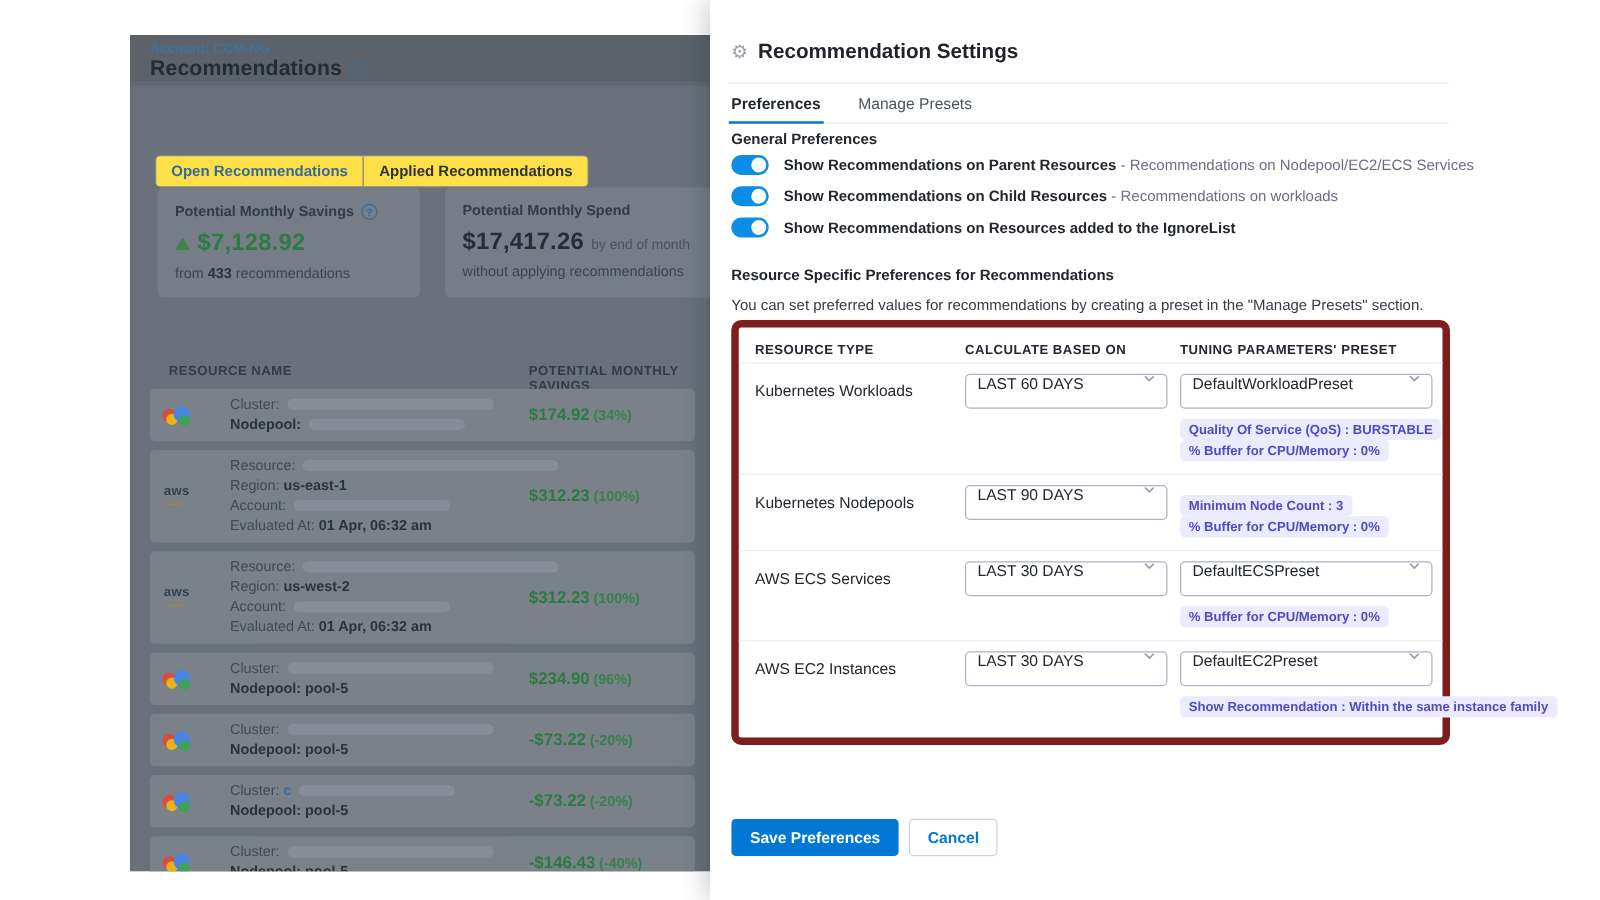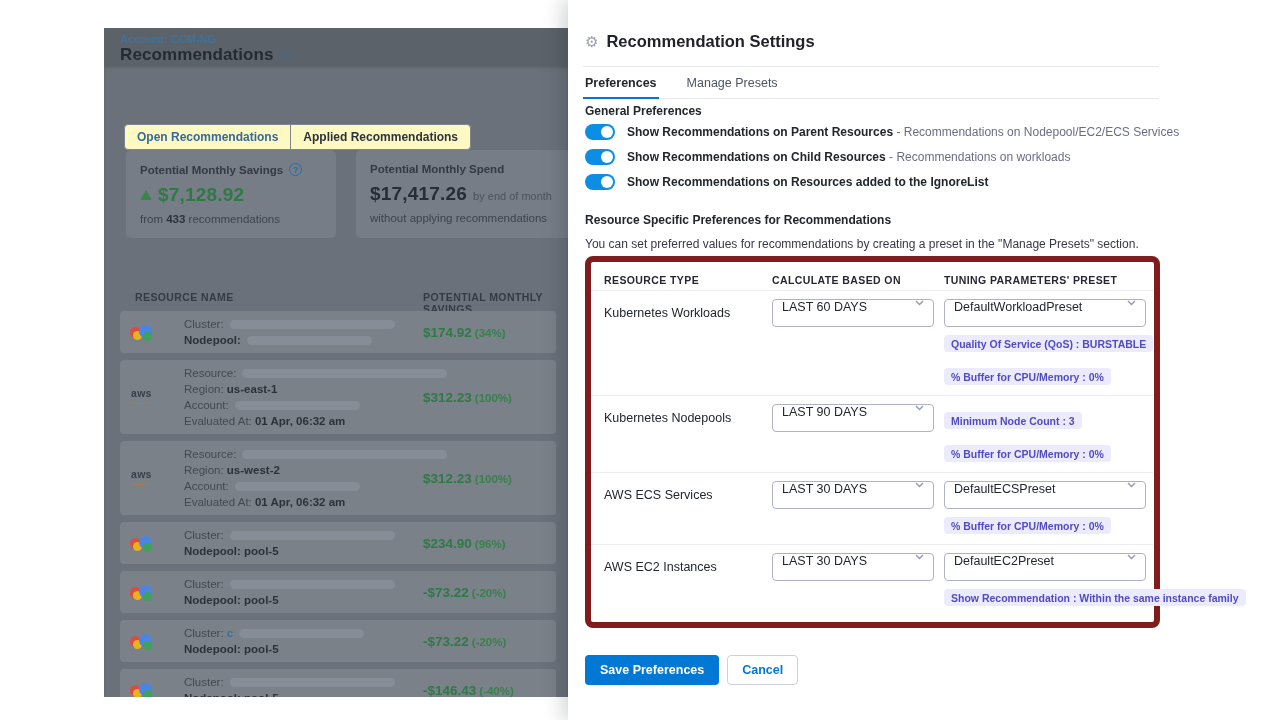--- a/index.html
+++ b/index.html
@@ -10,21 +10,21 @@
   .lp{position:absolute;left:104px;top:28px;width:464px;height:669px;overflow:hidden;background:#6a717a;}
   .lp-head{position:absolute;left:0;top:0;width:100%;height:38px;background:#5b626a;}
   .lp-crumb{position:absolute;left:16px;top:5px;font-size:11px;color:#417199;font-weight:600;}
   .lp-title-row{position:absolute;left:16px;top:17px;display:flex;align-items:center;gap:6px;}
   .lp-title{font-size:17px;font-weight:700;color:#242b33;letter-spacing:.1px;}
   .ic-circle{display:inline-flex;align-items:center;justify-content:center;width:13px;height:13px;
     border-radius:50%;border:1.2px solid #3f6e99;color:#3f6e99;font-size:8.5px;font-weight:700;}
   .lp-body{position:absolute;left:0;top:38px;right:0;bottom:0;background:#6a717a;box-shadow:inset 0 2px 3px rgba(0,0,0,.12);}
 
   .seg{position:absolute;left:20px;top:58px;display:flex;border:1px solid #7e858e;border-radius:4px;
-    background:#fef9c3;overflow:hidden;}
+    background:#fde047;overflow:hidden;}
   .seg-item{padding:5px 12px;font-size:12px;font-weight:600;color:#2c333b;cursor:pointer;}
   .seg-item.active{color:#36699c;}
   .seg-item + .seg-item{border-left:1px solid #7e858e;}
 
   .card{position:absolute;background:#767d86;border-radius:5px;height:88px;top:84px;padding:13px 14px;}
   .card-1{left:22px;width:210px;}
   .card-2{left:252px;width:260px;}
   .card-lbl{font-size:11.5px;font-weight:700;color:#333a43;display:flex;align-items:center;gap:6px;}
   .card-val-row{margin-top:8px;display:flex;align-items:baseline;gap:6px;}
   .tri-up{width:0;height:0;border-left:6px solid transparent;border-right:6px solid transparent;
@@ -90,21 +90,21 @@
   .pgrid{display:grid;grid-template-columns:168px 172px auto;align-items:start;padding:8px 0 10px 13px;}
   .pgrid.head{padding:8px 0 4px 13px;}
   .pgrid + .pgrid{border-top:1px solid #ededf3;}
   .pth{font-size:10.5px;font-weight:700;letter-spacing:.4px;color:#272733;}
   .ptype{font-size:12.5px;color:#22272d;padding-top:7px;}
   .select{height:28px;border:1px solid #b0b1c4;border-radius:4px;background:#fff;display:flex;
     align-items:flex-start;justify-content:space-between;padding:0 9px;cursor:pointer;}
   .sel-1{width:162px;}
   .sel-2{width:202px;}
   .sel-txt{font-size:12.5px;color:#22272d;}
-  .badges{margin-top:8px;display:flex;flex-direction:column;align-items:flex-start;gap:16px;}
+  .badges{margin-top:8px;display:flex;flex-direction:column;align-items:flex-start;gap:0;}
   .badge{background:#ecebfd;color:#514bc2;font-size:10.5px;font-weight:600;padding:2.5px 7px;border-radius:4px;white-space:nowrap;}
 
   .btns{position:absolute;left:17px;top:655px;display:flex;gap:8px;}
   .btn{font-size:12.5px;font-weight:700;border-radius:4px;padding:7px 14px;cursor:pointer;border:1px solid transparent;}
   .btn.primary{background:#0278d5;color:#fff;}
   .btn.ghost{background:#fff;color:#0278d5;border-color:#cfd0de;}
 </style>
 </head>
 <body>
 

